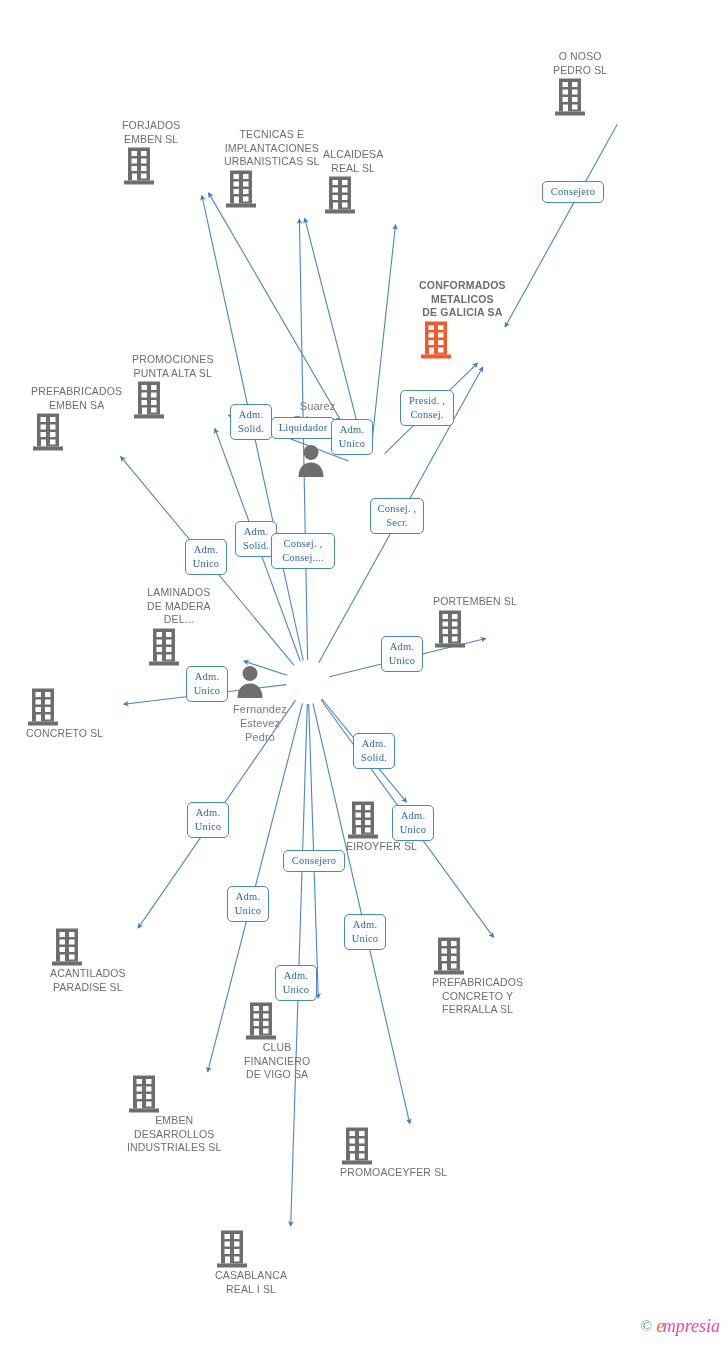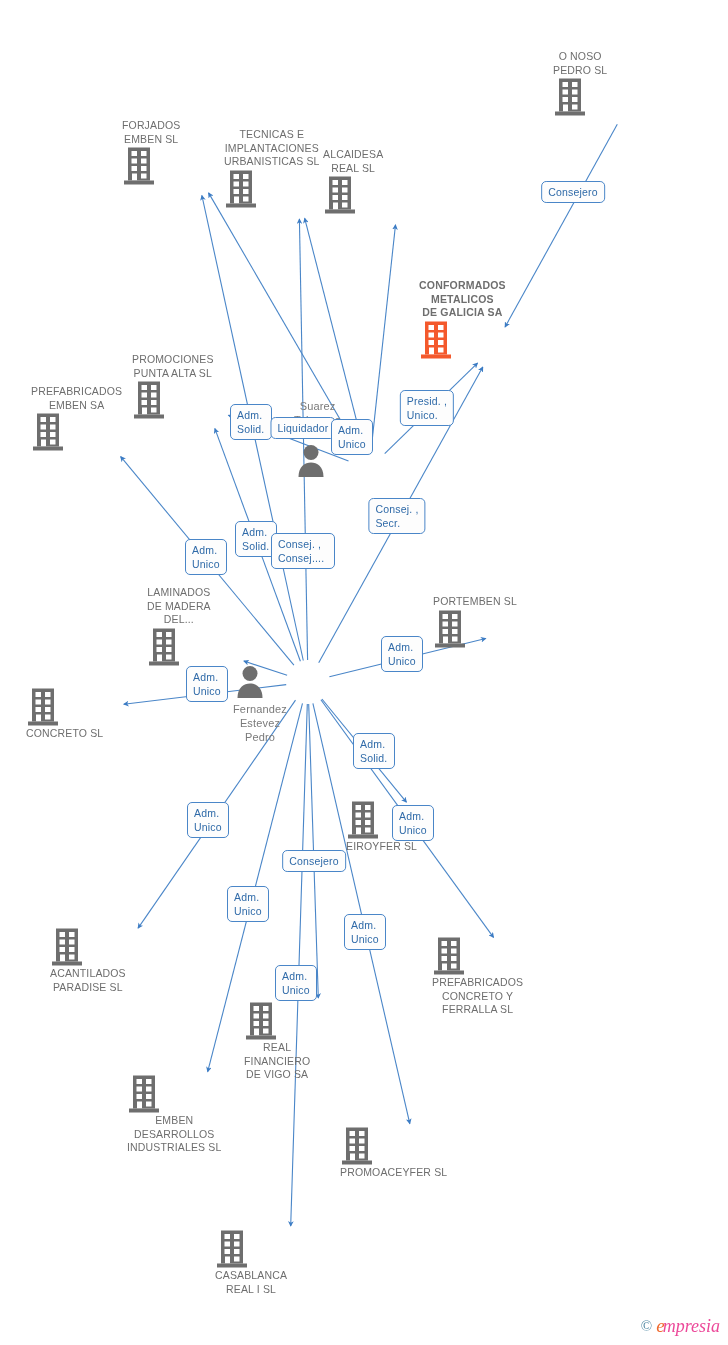--- a/index.html
+++ b/index.html
@@ -60,22 +60,23 @@
   }
   .edge-label {
     position: absolute;
     transform: translate(-50%, -50%);
     background: #fdfdfd;
     border: 1.3px solid #4a86c8;
     border-radius: 5px;
     color: #2f6aa8;
     font-size: 10.5px;
     line-height: 14px;
+    text-align: center;
     padding: 3px 6px;
-    font-family: Liberation Sans, sans-serif;
+    font-family: Liberation Serif, serif;
     white-space: pre-line;
     letter-spacing: 0.2px;
     box-sizing: border-box;
   }
   .watermark {
     position: absolute;
     right: 8px;
     bottom: 8px;
     display: flex;
     align-items: center;
@@ -371,21 +372,21 @@
             <rect x="9.5" y="5" width="5.5" height="5" fill="#fff"></rect>
             <rect x="19" y="5" width="5.5" height="5" fill="#fff"></rect>
             <rect x="9.5" y="12.5" width="5.5" height="5" fill="#fff"></rect>
             <rect x="19" y="12.5" width="5.5" height="5" fill="#fff"></rect>
             <rect x="9.5" y="20" width="5.5" height="5" fill="#fff"></rect>
             <rect x="19" y="20" width="5.5" height="5" fill="#fff"></rect>
             <rect x="10" y="27.5" width="5" height="7" fill="#fff"></rect>
             <rect x="19" y="27.5" width="5.5" height="5" fill="#fff"></rect>
             <rect x="2" y="34.5" width="30" height="4" fill="#6e6e6e"></rect>
           </svg></div>
-        <div class="node-label">REAL
+        <div class="node-label">CLUB
 FINANCIERO
 DE VIGO SA</div>
       </div>
       <div class="node" style="left: 202px; top: 1074px;">
         <div class="icon-slot"><svg viewBox="0 0 34 40" width="34" height="40">
             <rect x="6" y="1.5" width="22" height="33" fill="#6e6e6e"></rect>
             <rect x="9.5" y="5" width="5.5" height="5" fill="#fff"></rect>
             <rect x="19" y="5" width="5.5" height="5" fill="#fff"></rect>
             <rect x="9.5" y="12.5" width="5.5" height="5" fill="#fff"></rect>
             <rect x="19" y="12.5" width="5.5" height="5" fill="#fff"></rect>
@@ -432,21 +433,21 @@
       </div>
     </div>
   <div id="labels-group">
       <div class="edge-label" style="left: 573px; top: 192px; min-width: 62px;">Consejero</div>
       <div class="edge-label" style="left: 251px; top: 422px; min-width: 42px;">Adm.
 Solid.</div>
       <div class="edge-label" style="left: 303px; top: 428px; min-width: 64px;">Liquidador</div>
       <div class="edge-label" style="left: 352px; top: 437px; min-width: 42px;">Adm.
 Unico</div>
       <div class="edge-label" style="left: 427px; top: 408px; min-width: 54px;">Presid. ,
-Unico.</div>
+Consej.</div>
       <div class="edge-label" style="left: 397px; top: 516px; min-width: 54px;">Consej. ,
 Secr.</div>
       <div class="edge-label" style="left: 256px; top: 539px; min-width: 42px;">Adm.
 Solid.</div>
       <div class="edge-label" style="left: 206px; top: 557px; min-width: 42px;">Adm.
 Unico</div>
       <div class="edge-label" style="left: 303px; top: 551px; min-width: 64px;">Consej. ,
 Consej....</div>
       <div class="edge-label" style="left: 207px; top: 684px; min-width: 42px;">Adm.
 Unico</div>

